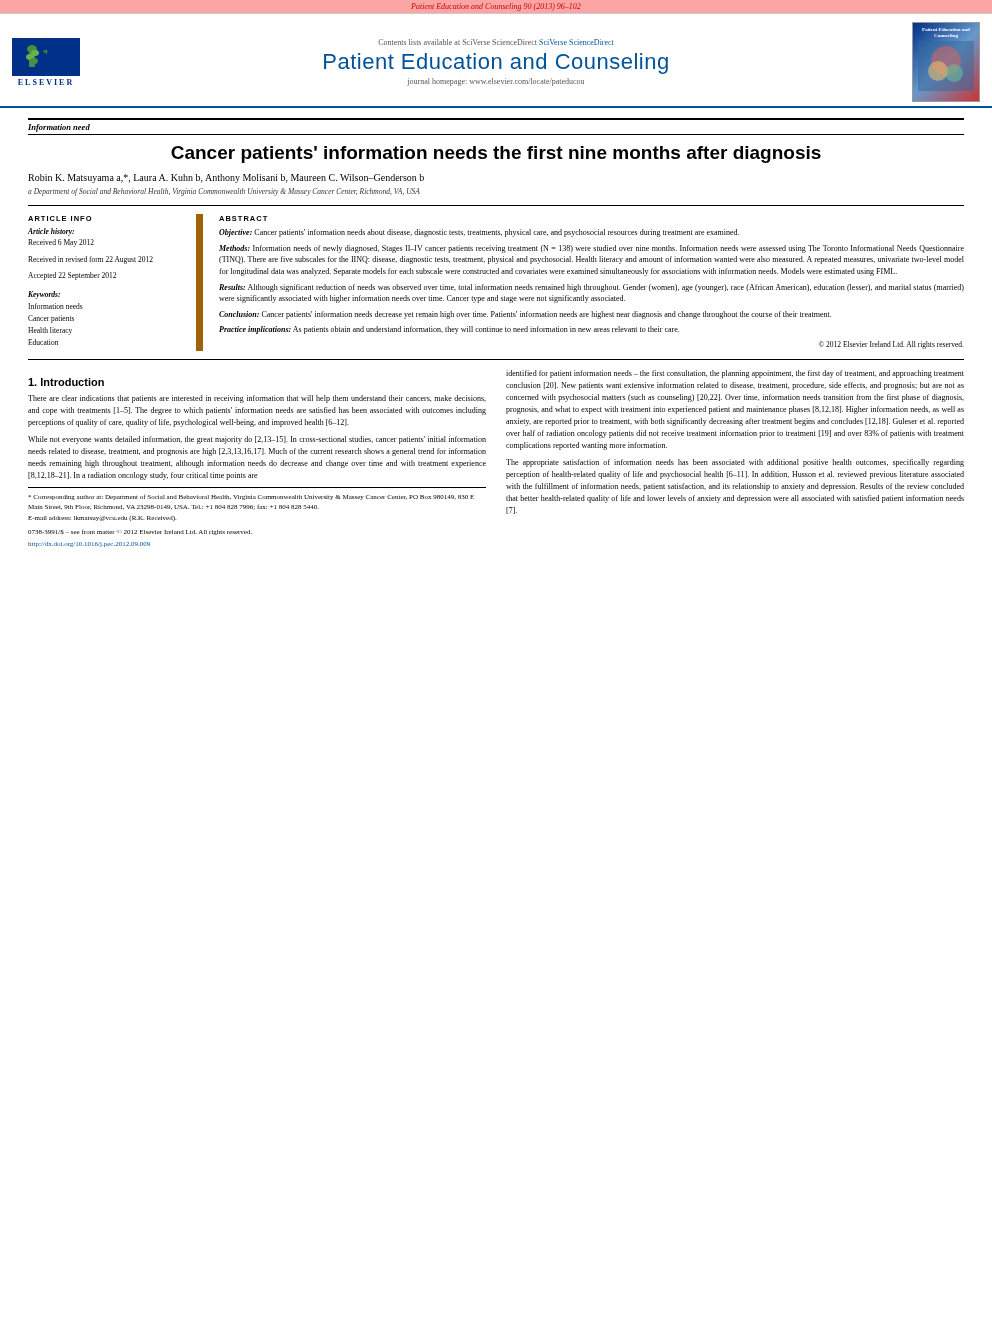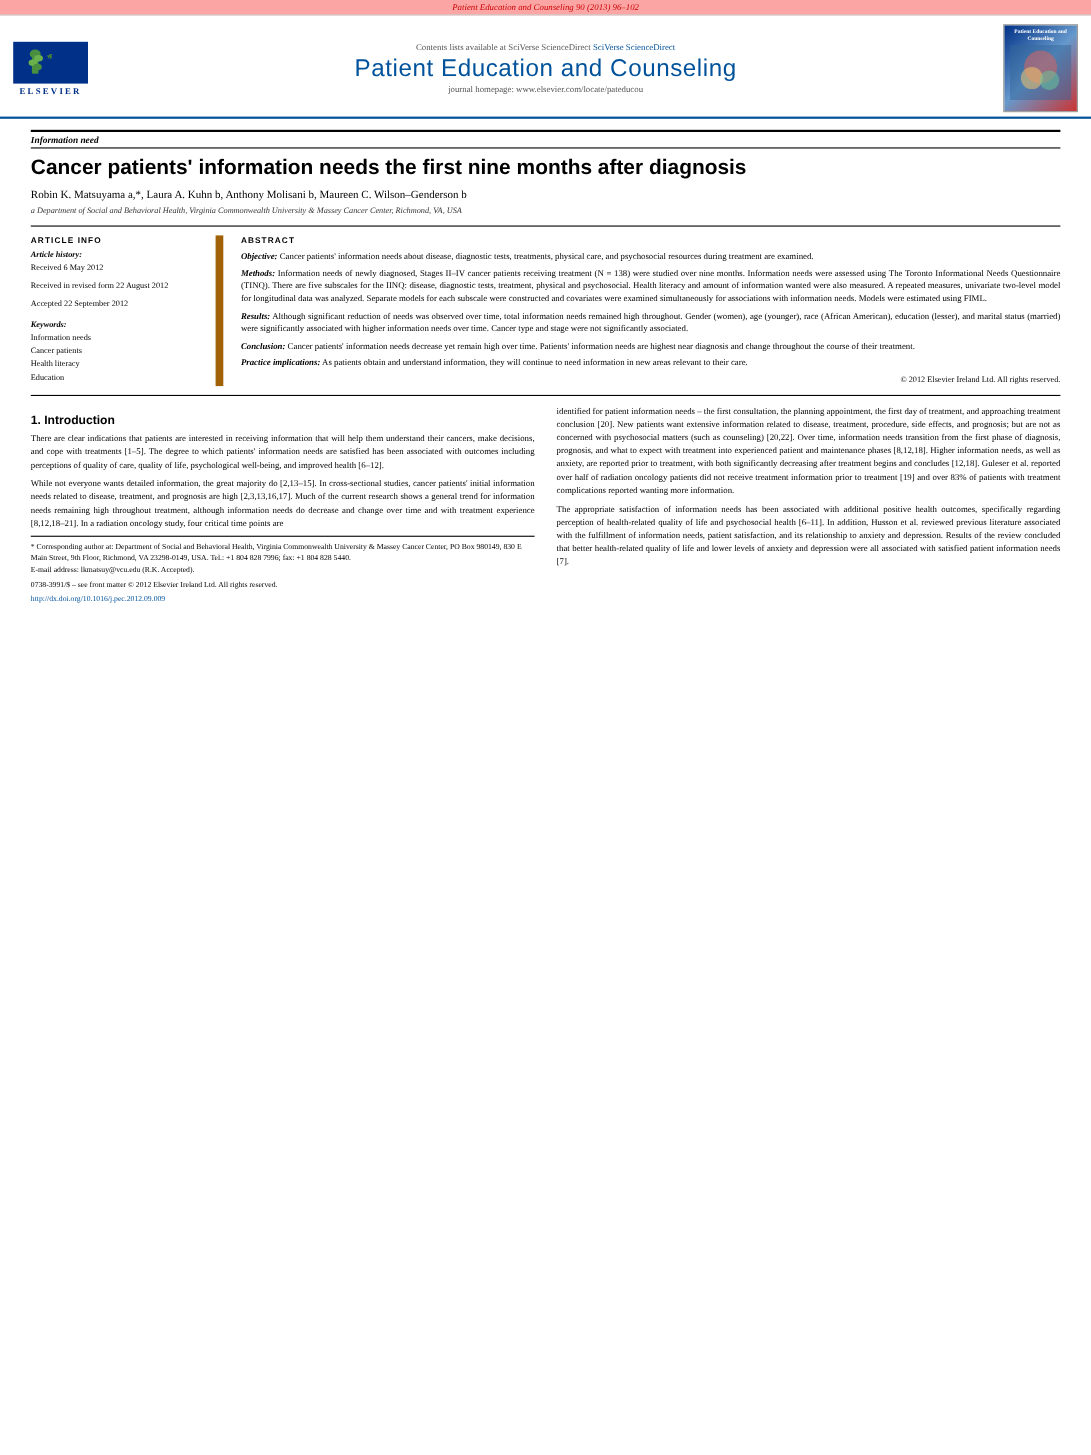--- a/index.html
+++ b/index.html
@@ -122,20 +122,21 @@
       font-weight: bold;
     }
 
     .article-main-title {
       font-family: Arial, sans-serif;
       font-size: 19px;
       font-weight: bold;
       color: #000;
       margin-bottom: 6px;
       line-height: 1.3;
+      text-align: center;
     }
 
     .article-authors {
       font-size: 10px;
       color: #000;
       margin-bottom: 4px;
     }
 
     .article-affiliations {
       font-size: 7.5px;
@@ -378,21 +379,21 @@
 
   <div class="article-body">
 
     <div class="body-col">
       <div class="section-heading">1. Introduction</div>
       <p class="body-text">There are clear indications that patients are interested in receiving information that will help them understand their cancers, make decisions, and cope with treatments [1–5]. The degree to which patients' information needs are satisfied has been associated with outcomes including perceptions of quality of care, quality of life, psychological well-being, and improved health [6–12].</p>
       <p class="body-text">While not everyone wants detailed information, the great majority do [2,13–15]. In cross-sectional studies, cancer patients' initial information needs related to disease, treatment, and prognosis are high [2,3,13,16,17]. Much of the current research shows a general trend for information needs remaining high throughout treatment, although information needs do decrease and change over time and with treatment experience [8,12,18–21]. In a radiation oncology study, four critical time points are</p>
 
       <div class="footnote-area" style="margin-top: auto;">
         <div class="footnote-text">* Corresponding author at: Department of Social and Behavioral Health, Virginia Commonwealth University &amp; Massey Cancer Center, PO Box 980149, 830 E Main Street, 9th Floor, Richmond, VA 23298-0149, USA. Tel.: +1 804 828 7996; fax: +1 804 828 5440.</div>
-        <div class="footnote-text">E-mail address: lkmatsuy@vcu.edu (R.K. Accepted).</div>
+        <div class="footnote-text">E-mail address: lkmatsuy@vcu.edu (R.K. Received).</div>
         <div class="footnote-text" style="margin-top:4px;">0738-3991/$ – see front matter © 2012 Elsevier Ireland Ltd. All rights reserved.</div>
         <div class="doi-line">http://dx.doi.org/10.1016/j.pec.2012.09.009</div>
       </div>
     </div>
 
     <div class="body-col">
       <p class="body-text">identified for patient information needs – the first consultation, the planning appointment, the first day of treatment, and approaching treatment conclusion [20]. New patients want extensive information related to disease, treatment, procedure, side effects, and prognosis; but are not as concerned with psychosocial matters (such as counseling) [20,22]. Over time, information needs transition from the first phase of diagnosis, prognosis, and what to expect with treatment into experienced patient and maintenance phases [8,12,18]. Higher information needs, as well as anxiety, are reported prior to treatment, with both significantly decreasing after treatment begins and concludes [12,18]. Guleser et al. reported over half of radiation oncology patients did not receive treatment information prior to treatment [19] and over 83% of patients with treatment complications reported wanting more information.</p>
       <p class="body-text">The appropriate satisfaction of information needs has been associated with additional positive health outcomes, specifically regarding perception of health-related quality of life and psychosocial health [6–11]. In addition, Husson et al. reviewed previous literature associated with the fulfillment of information needs, patient satisfaction, and its relationship to anxiety and depression. Results of the review concluded that better health-related quality of life and lower levels of anxiety and depression were all associated with satisfied patient information needs [7].</p>
     </div>
 

